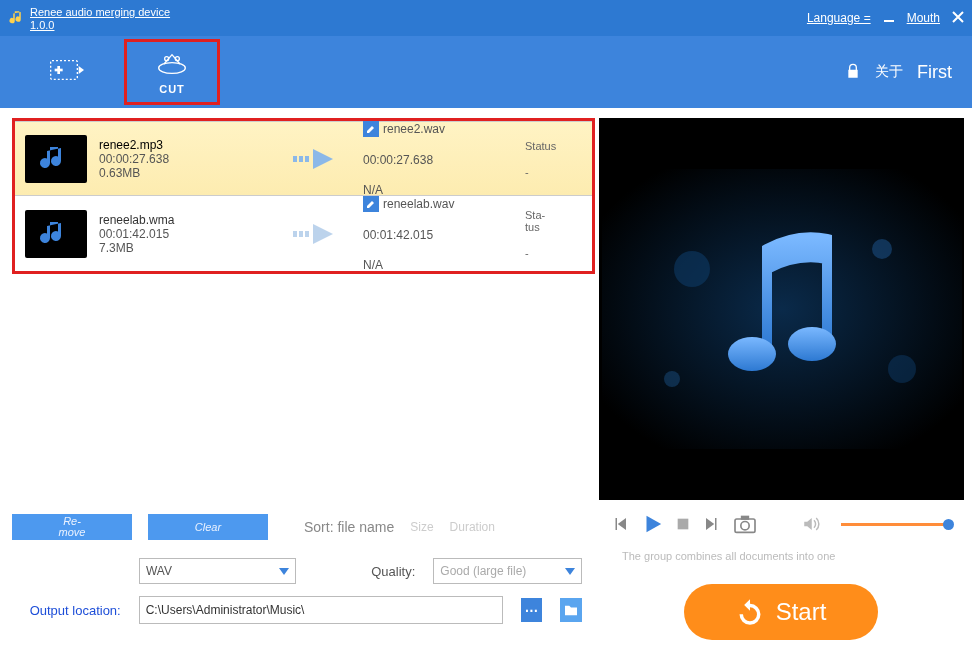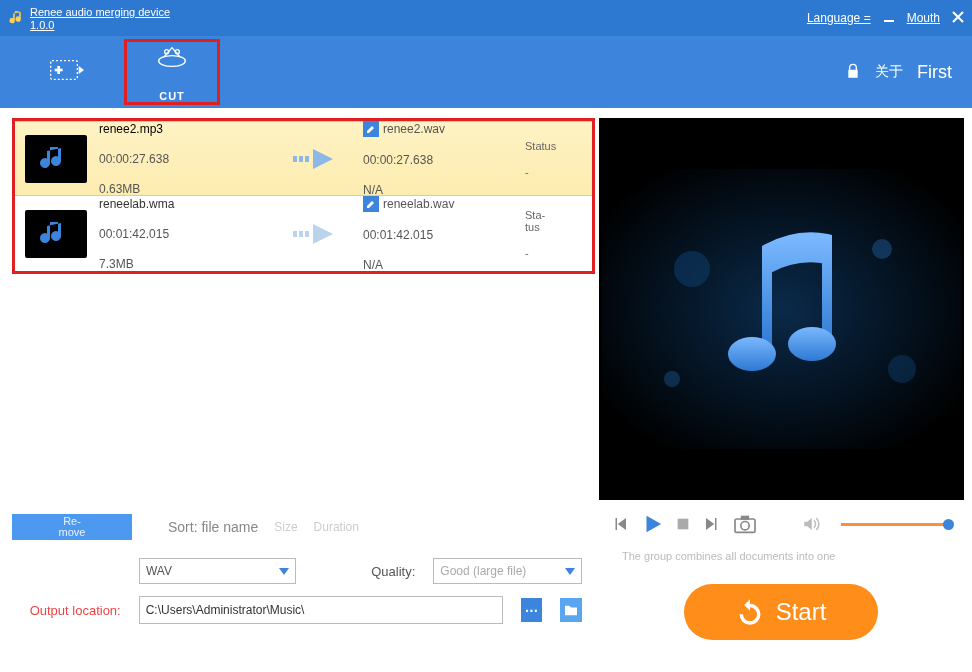--- a/index.html
+++ b/index.html
@@ -7,61 +7,61 @@
 
 .title-bar { height: 36px; background: #2d79d2; display: flex; align-items: center; padding: 0 8px; color: #fff; font-size: 11px; text-decoration: underline; }
 .app-icon { width: 18px; height: 18px; margin-right: 4px; }
 .title-text { display: flex; flex-direction: column; gap: 1px; }
 .title-spacer { flex: 1; }
 .title-right { display: flex; align-items: center; gap: 12px; font-size: 12px; }
 .win-btn { cursor: pointer; }
 
 .toolbar { height: 72px; background: #3d84dc; display: flex; align-items: center; padding: 0 20px; }
 .tool-btn { width: 96px; height: 66px; display: flex; flex-direction: column; align-items: center; justify-content: center; color: #fff; font-size: 11px; cursor: pointer; }
-.tool-btn.highlighted { border: 3px solid #e02020; margin-left: 8px; justify-content: space-between; }
+.tool-btn.highlighted { border: 3px solid #e02020; margin-left: 8px; }
 .tool-btn svg { width: 40px; height: 30px; }
 .tool-label { margin-top: 4px; font-weight: bold; letter-spacing: 1px; }
 .toolbar-spacer { flex: 1; }
 .toolbar-right { display: flex; align-items: center; gap: 14px; color: #fff; font-size: 14px; }
 .first-link { font-size: 18px; }
 
 .main { display: flex; height: 440px; }
 .left-pane { width: 595px; display: flex; flex-direction: column; padding: 10px 0 0 12px; }
 .file-list { border: 3px solid #e02020; }
 
 .file-row { height: 75px; display: flex; align-items: center; padding: 4px 10px; gap: 12px; }
 .file-row.sel { background: linear-gradient(#fff3c4, #fdecb0); border-top: 1px solid #ccc; border-bottom: 1px solid #ccc; }
 .thumb { width: 62px; height: 48px; background: #000; border-radius: 2px; display: flex; align-items: center; justify-content: center; }
-.file-info { width: 180px; font-size: 12px; color: #555; display: flex; flex-direction: column; gap: 16px; }
+.file-info { width: 180px; font-size: 12px; color: #555; display: flex; flex-direction: column; gap: 0; }
 .file-info.sel-txt .fn { color: #000; }
 .file-info .fn { color: #333; }
 .arrow-box { width: 60px; display: flex; align-items: center; justify-content: center; }
 .out-info { width: 150px; font-size: 12px; color: #555; display: flex; flex-direction: column; gap: 16px; }
 .out-name { display: flex; align-items: center; gap: 4px; }
 .edit-icon { width: 16px; height: 16px; background: #3d84dc; display: inline-flex; align-items: center; justify-content: center; }
 .status-col { width: 50px; font-size: 11px; color: #666; text-align: left; display: flex; flex-direction: column; gap: 14px; }
 
 .left-controls { margin-top: auto; padding: 8px 0; display: flex; align-items: center; gap: 16px; }
-.blue-btn { width: 120px; height: 26px; background: #4d99ef; color: #eaf2ff; font-size: 11px; border: none; cursor: pointer; display: flex; align-items: center; justify-content: center; text-align: center; line-height: 1; }
+.blue-btn { width: 120px; height: 26px; background: #4d99ef; color: #eaf2ff; font-size: 11px; border: none; cursor: pointer; display: flex; align-items: center; justify-content: center; text-align: center; line-height: 1; font-style: italic; }
 .sort-text { font-size: 14px; color: #888; margin-left: 20px; }
 .faded-controls { display: flex; gap: 16px; }
 .faded { font-size: 12px; color: #ccc; }
 
 .right-pane { flex: 1; display: flex; flex-direction: column; padding: 10px 8px 0 4px; }
 .preview { flex: 1; background: #000; display: flex; align-items: center; justify-content: center; position: relative; overflow: hidden; }
 .preview svg { width: 360px; height: 280px; }
 .player-bar { height: 48px; display: flex; align-items: center; gap: 12px; padding: 0 12px; }
 .player-bar svg { cursor: pointer; }
 .slider { flex: 1; height: 3px; background: #ff8d3a; position: relative; margin-left: 8px; }
 .slider-dot { position: absolute; right: -2px; top: -4px; width: 11px; height: 11px; background: #3d84dc; border-radius: 50%; }
 
 .bottom { height: 124px; display: flex; padding: 0 12px 8px 12px; gap: 20px; }
 .form-area { width: 570px; display: flex; flex-direction: column; gap: 12px; padding-top: 10px; }
 .form-row { display: flex; align-items: center; gap: 18px; }
-.form-label { width: 110px; font-size: 13px; color: #ef4444; text-align: right; }
+.form-label { width: 110px; font-size: 13px; color: #1d4ed8; text-align: right; }
 .form-label.faded-lbl { color: #ddd; }
 .select { height: 26px; border: 1px solid #bbb; background: #fff; padding: 0 6px; font-size: 12px; color: #555; display: flex; align-items: center; justify-content: space-between; cursor: pointer; }
 .select.fmt { width: 158px; }
 .select.qual { width: 150px; }
 .q-label { font-size: 13px; color: #555; }
 .path-input { width: 368px; height: 28px; border: 1px solid #bbb; padding: 0 6px; font-size: 12px; color: #333; }
 .path-btn { width: 22px; height: 24px; background: #3d84dc; border: none; color: #fff; font-weight: bold; cursor: pointer; display: flex; align-items: center; justify-content: center; }
 .path-btn.light { background: #5aa5ef; }
 
 .start-area { flex: 1; display: flex; flex-direction: column; align-items: center; padding-top: 2px; }
@@ -209,20 +209,21 @@
 tus</span>
           <span>-</span>
         </div>
       </div>
 
     </div>
 
     <div class="left-controls">
       <button class="blue-btn" style="white-space:pre-line">Re-
 move</button>
+      <button class="blue-btn">Clear</button>
       <span class="sort-text">Sort: file name</span>
       <div class="faded-controls">
         <span class="faded">Size</span>
         <span class="faded">Duration</span>
       </div>
     </div>
   </div>
 
   <div class="right-pane">
     <div class="preview">

